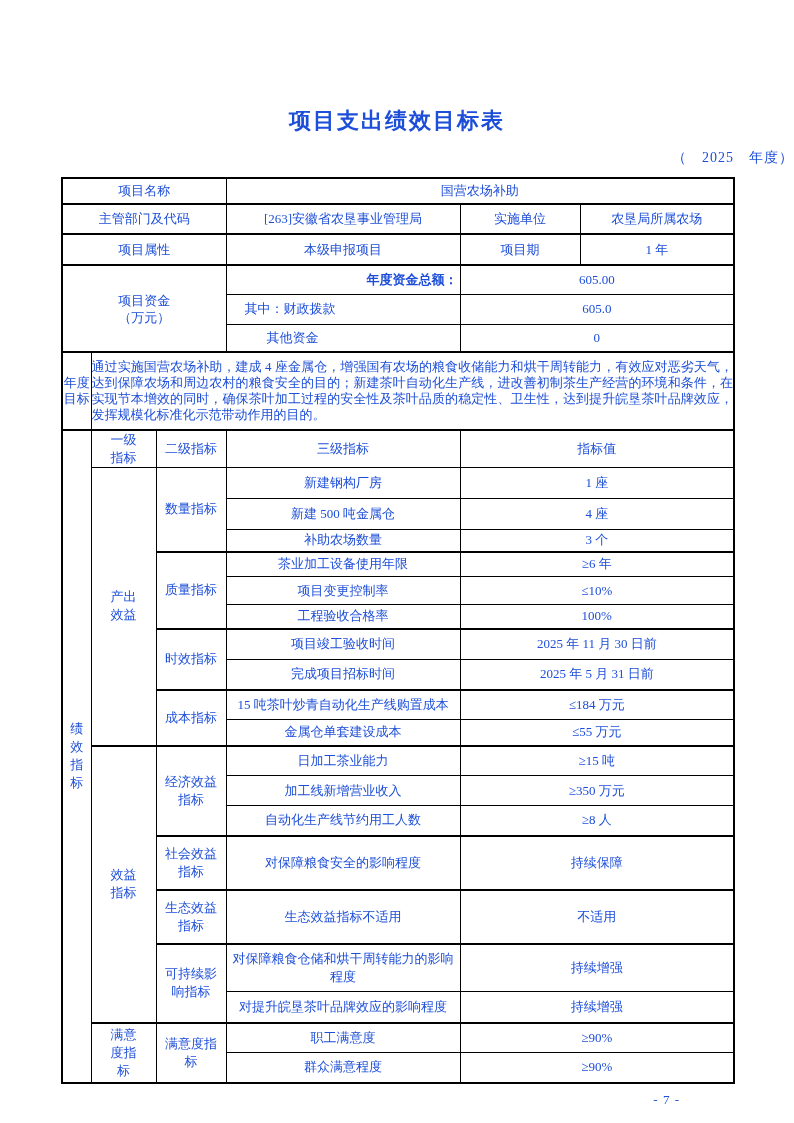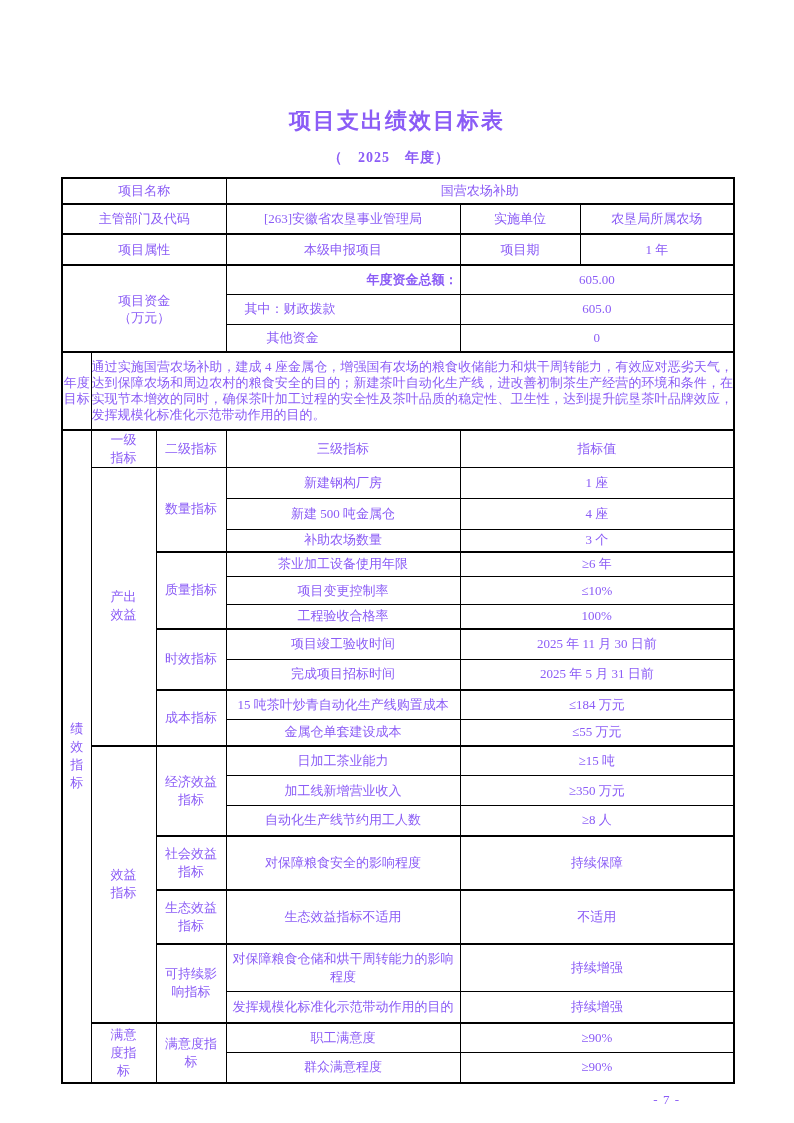--- a/index.html
+++ b/index.html
@@ -1,26 +1,26 @@
 <!DOCTYPE html>
 <html><head>
 <meta charset="utf-8">
 <style>
   html,body{margin:0;padding:0;background:#e8e8e8;}
   .page{
     width:794px;height:1123px;margin:0 auto;background:#ffffff;
-    font-family:"Liberation Serif","DejaVu Serif",serif;color:#8b5cf6;
+    font-family:"Liberation Serif","DejaVu Serif",serif;color:#1d4ed8;
     position:relative;box-sizing:border-box;overflow:hidden;
   }
   .title{
     margin:0;padding-top:106px;text-align:center;
     font-size:22px;font-weight:bold;letter-spacing:2px;
   }
   .subtitle{
-    margin:13px 16px 0 0;text-align:center;font-size:14px;font-weight:bold;letter-spacing:1px;
+    margin:13px 0 0 0;text-align:right;font-size:14px;font-weight:normal;letter-spacing:1px;
   }
   table.main{
     border-collapse:collapse;table-layout:fixed;
     width:672px;margin:10px 1px 0 61px;
     border:2px solid #000;
   }
   td{
     border:1px solid #000;
     font-size:13px;text-align:center;vertical-align:middle;
     padding:0 2px;overflow:hidden;
@@ -186,21 +186,21 @@
       <td>生态效益指标不适用</td>
       <td colspan="2">不适用</td>
     </tr>
 
     <tr class="t" style="height:48px">
       <td rowspan="2" class="lab2">可持续影响指标</td>
       <td>对保障粮食仓储和烘干周转能力的影响程度</td>
       <td colspan="2">持续增强</td>
     </tr>
     <tr style="height:31px">
-      <td style="padding:0 1px">发挥规模化标准化示范带动作用的目的</td>
+      <td style="padding:0 1px">对提升皖垦茶叶品牌效应的影响程度</td>
       <td colspan="2">持续增强</td>
     </tr>
 
     <tr class="t" style="height:30px">
       <td rowspan="2" class="lab1">满意度指标</td>
       <td rowspan="2" class="lab2">满意度指标</td>
       <td>职工满意度</td>
       <td colspan="2">≥90%</td>
     </tr>
     <tr style="height:30px">

